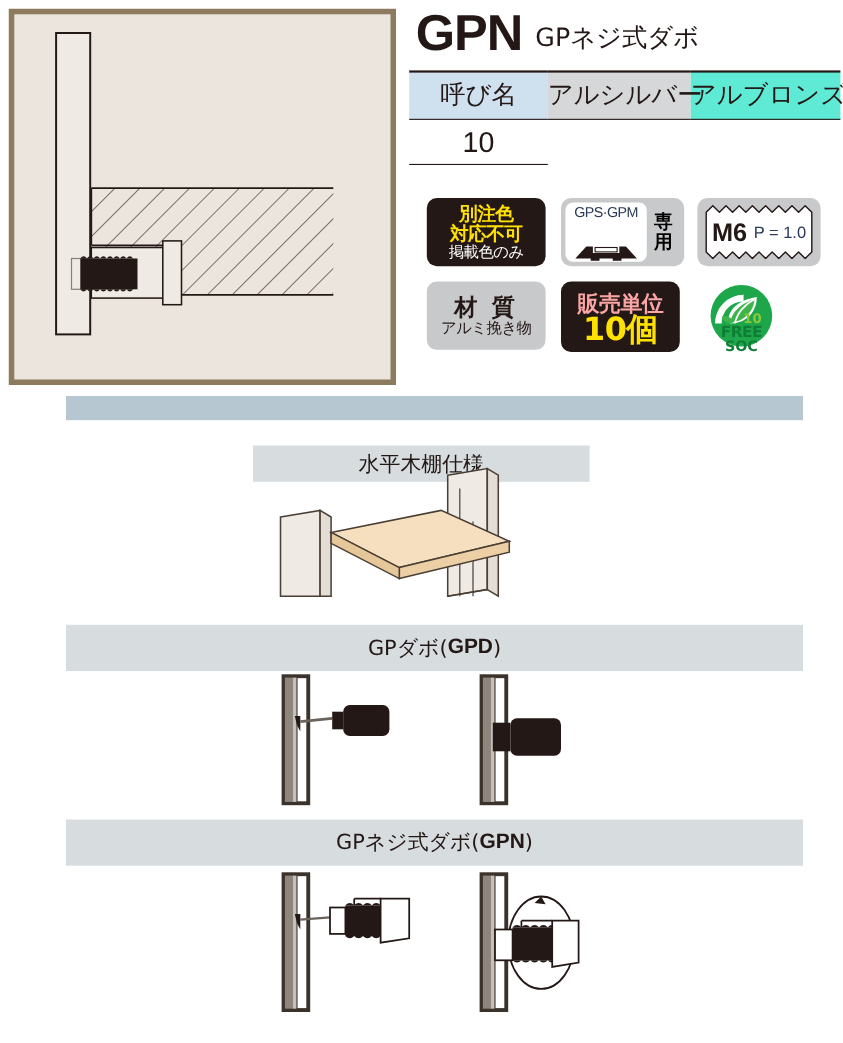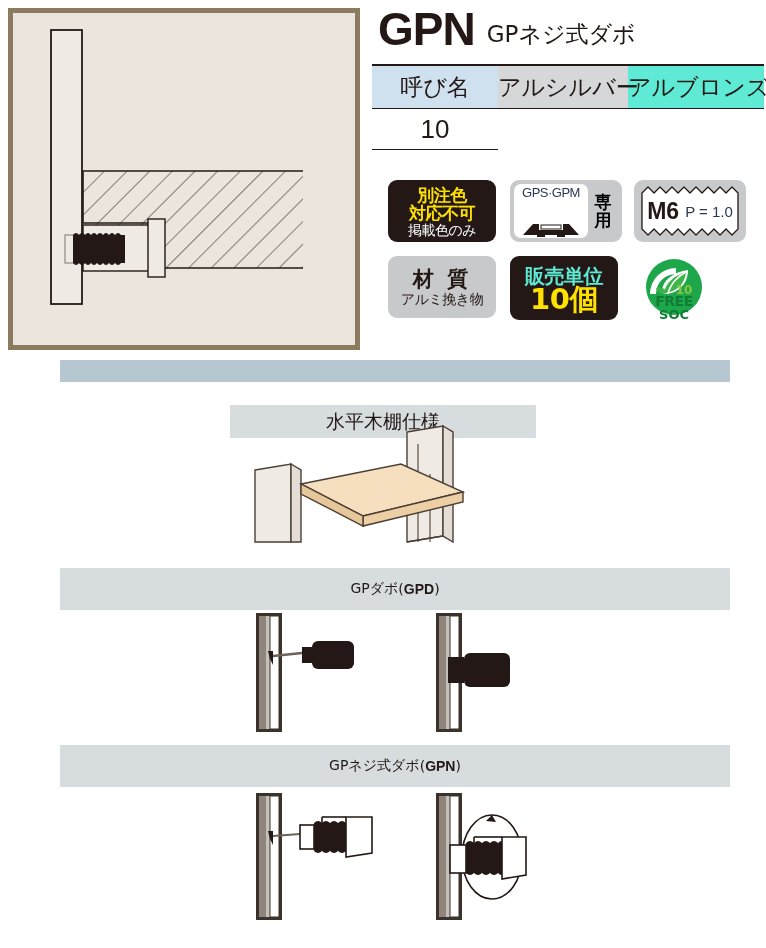--- a/index.html
+++ b/index.html
@@ -107,35 +107,35 @@
     font-family:"DejaVu Sans",sans-serif;
   }
   #badge-material .m1{font-size:21px;font-weight:bold;line-height:24px;letter-spacing:3px;color:#231815;}
   #badge-material .m2{font-size:14px;line-height:17px;letter-spacing:-0.5px;color:#231815;}
 
   #badge-unit{
     left:122px;top:0;width:108px;height:64px;background:#231815;border-radius:9px;
     display:flex;flex-direction:column;align-items:center;justify-content:center;
     font-family:"DejaVu Sans",sans-serif;
   }
-  #badge-unit .u1{color:#5eead4;font-weight:bold;font-size:20px;line-height:22px;letter-spacing:-0.5px;}
+  #badge-unit .u1{color:#fca5a5;font-weight:bold;font-size:20px;line-height:22px;letter-spacing:-0.5px;}
   #badge-unit .u2{color:#ffe100;font-weight:bold;font-size:29px;line-height:25px;letter-spacing:-0.5px;}
 
   #badge-eco{left:250px;top:-2px;width:72px;height:72px;}
   .bar-label{
     background:#d7dcdf;color:#231815;font-size:19px;
     display:flex;align-items:center;justify-content:center;
     font-family:"DejaVu Sans",sans-serif;
   }
   #bar-horizontal-shelf{left:60px;top:360px;width:670px;height:22px;background:#b6c7d1;}
   #label-horizontal-shelf{left:230px;top:405px;width:306px;height:33px;}
 
   #bar-gpd{left:60px;top:568px;width:670px;height:42px;}
   #bar-gpn{left:60px;top:745px;width:670px;height:42px;}
-  .bar-section{background:#d7dcdf;font-size:14px;color:#231815;
+  .bar-section{background:#d7dcdf;font-size:19px;color:#231815;
     display:flex;align-items:center;justify-content:center;
     font-family:"DejaVu Sans",sans-serif;}
   .bar-section b{font-family:"Liberation Sans",sans-serif;font-weight:bold;}
 
   
   #illus-shelf{left:225px;top:424px;width:320px;height:140px;}
   #illus-gpd{left:240px;top:605px;width:290px;height:135px;}
   #illus-gpn{left:240px;top:785px;width:290px;height:148px;}
   .illus-svg{display:block;width:100%;height:100%;}
 </style>

